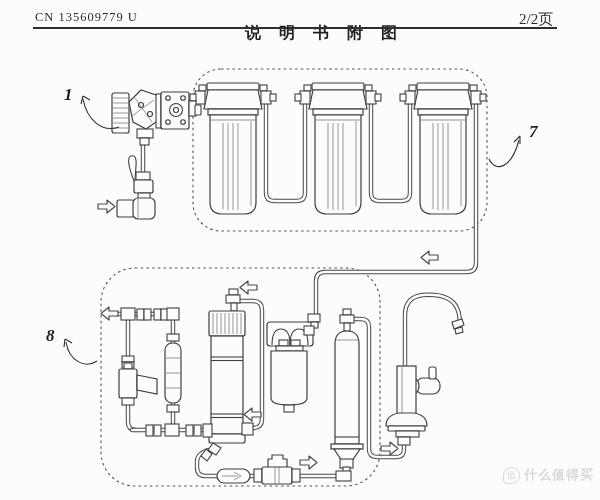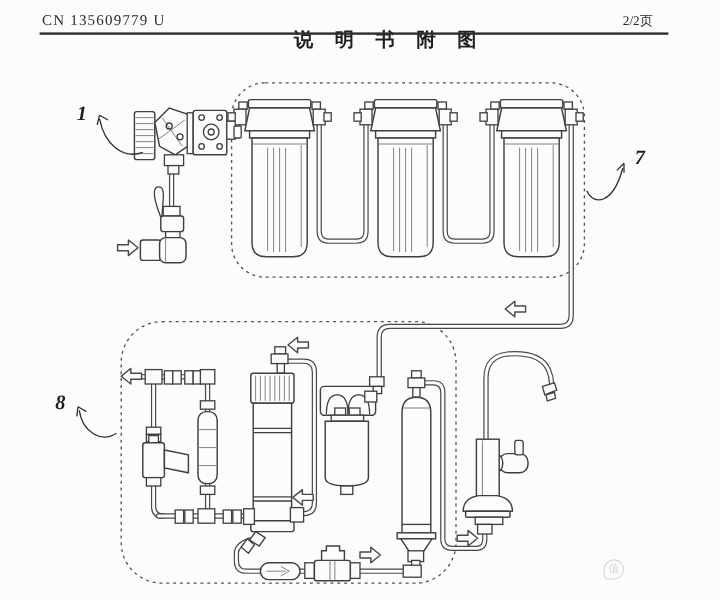--- a/index.html
+++ b/index.html
@@ -1,21 +1,21 @@
 <!DOCTYPE html>
 <html><head>
 <meta charset="utf-8">
 <style>
   html,body{margin:0;padding:0;}
   body{width:600px;height:500px;position:relative;background:#fcfcfc;overflow:hidden;
        font-family:"Liberation Serif", serif;}
   .hdr-left{position:absolute;left:35px;top:10px;font-size:12.5px;letter-spacing:1px;color:#2b2b2b;}
   .hdr-title{position:absolute;left:197px;top:23px;font-size:16px;font-weight:700;
              letter-spacing:7px;color:#1f1f1f;white-space:nowrap;margin-left:48px;}
-  .hdr-page{position:absolute;left:519px;top:10px;font-size:11px;color:#2b2b2b;}
+  .hdr-page{position:absolute;left:519px;top:10px;font-size:15px;color:#2b2b2b;}
   .hdr-rule{position:absolute;left:33px;top:27px;width:524px;height:2px;background:#2e2e2e;}
   .stage{position:absolute;left:0;top:0;width:600px;height:500px;}
   .wm{position:absolute;left:503px;top:466px;display:flex;align-items:center;gap:4px;
       color:#d2d2d2;font-family:"Liberation Sans",sans-serif;}
   .wm-logo{width:15px;height:15px;border:1.5px solid #d6d6d6;border-radius:50% 50% 50% 4px;
            font-size:9px;line-height:15px;text-align:center;color:#d6d6d6;}
   .wm-text{font-size:13px;font-weight:700;letter-spacing:1px;color:#d8d8d8;}
   
   .ln   {fill:#fcfcfc;stroke:#3f3f3f;stroke-width:1.2;}
   .nf   {fill:none;stroke:#3f3f3f;stroke-width:1.1;}
@@ -280,13 +280,14 @@
   </g>
   <g>
     <path d="M97,361 C85,369 69,361 66,342" class="lead"></path>
     <path d="M65,339 L64,347 M65,339 L72,343" class="lead"></path>
     <text x="46" y="341" class="num">8</text>
   </g>
 </svg>
 
 <div class="wm">
   <span class="wm-logo">值</span>
+  <span class="wm-text">什么值得买</span>
 </div>
 
 </body></html>

